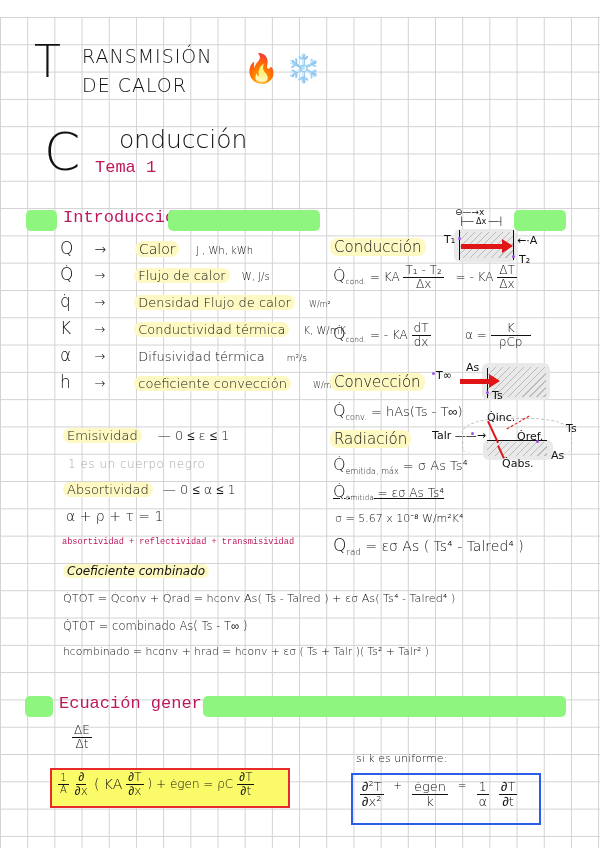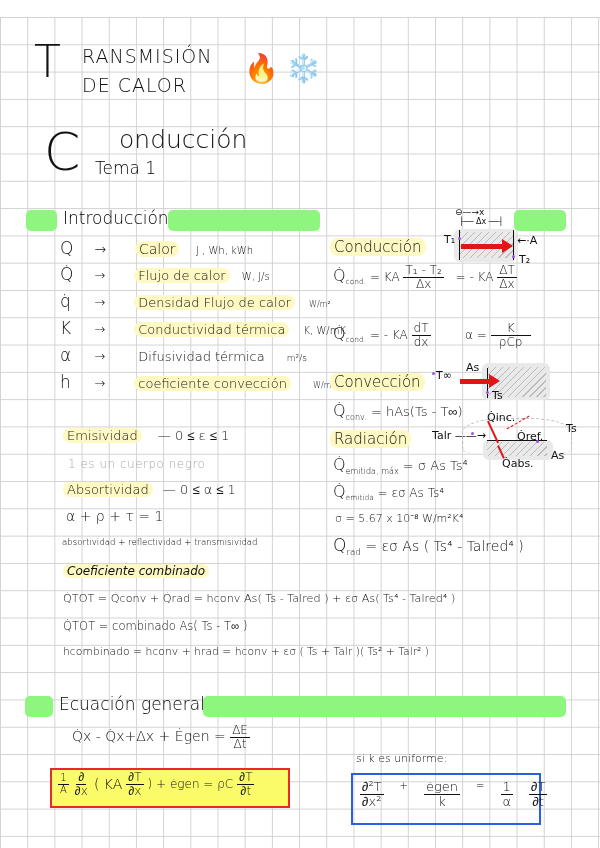--- a/index.html
+++ b/index.html
@@ -10,21 +10,21 @@
     background-image:
       linear-gradient(to right, #d2d2d2 1px, transparent 1px),
       linear-gradient(to bottom, #d2d2d2 1px, transparent 1px);
     background-size: 27.2px 27.3px;
     background-position: 0 0;
   }
   .abs { position: absolute; white-space: nowrap; }
   .hand { font-family: "DejaVu Sans", sans-serif; font-weight: 300; }
   .hl { background: #fef9c3; border-radius: 8px; padding: 0 4px; }
   .bar { position: absolute; background: #8ef57e; border-radius: 5px; height: 21px; }
-  .gray { color: #000000; }
+  .gray { color: #be185d; font-family: Liberation Mono, monospace; }
   .lgray { color: #a8a8a8; }
   .title-big { font-family: "DejaVu Sans", sans-serif; font-weight: 200; }
   .frac { display: inline-flex; flex-direction: column; align-items: center; vertical-align: middle; line-height: 1.05; }
   .frac .num { border-bottom: 1px solid #111; padding: 0 2px; }
   .frac .den { padding: 0 2px; }
   sub, sup { font-size: 0.62em; }
   .diagram-box { position: absolute; background: #e9e9e9; border-radius: 6px; }
   .hatch {
     position: absolute;
     background: repeating-linear-gradient(135deg, #bbb 0 1px, transparent 1px 5px);
@@ -185,21 +185,21 @@
   <div class="abs tiny" style="left:502px;top:457px;">Q̇abs.</div>
   <div class="dot" style="left:536px;top:440px;"></div>
   <div class="abs tiny" style="left:566px;top:422px;">Ts</div>
   <div class="abs tiny" style="left:551px;top:449px;">As</div>
 </div>
 
 <div class="abs hand" style="left:333px;top:455px;font-size:13px;">
   <span style="font-size:16px;">Q̇</span><sub>emitida, máx</sub>
   <span>= σ As Ts⁴</span>
 </div>
-<div class="abs hand" style="left:333px;top:482px;font-size:12px;">
+<div class="abs hand" style="left:333px;top:482px;font-size:12px;text-decoration:underline;">
   <span style="font-size:16px;">Q̇</span><sub>emitida</sub>
   <span>= εσ As Ts⁴</span>
 </div>
 <div class="abs hand" style="left:335px;top:510px;font-size:11px;">σ = 5.67 x 10⁻⁸ W/m²K⁴</div>
 <div class="abs hand" style="left:333px;top:535px;font-size:14px;">
   <span style="font-size:17px;">Q</span><sub>rad</sub>
   <span>= εσ As ( Ts⁴ - Talred⁴ )</span>
 </div>
 
 <div class="abs hand" style="left:63px;top:428px;font-size:13px;">
@@ -219,21 +219,20 @@
 </div>
 <div class="abs hand" style="left:63px;top:592px;font-size:11.2px;">Q̇TOT = Q̇conv + Q̇rad = hconv As( Ts - Talred ) + εσ As( Ts⁴ - Talred⁴ )</div>
 <div class="abs hand" style="left:63px;top:619px;font-size:11.5px;">Q̇TOT = combinado As( Ts - T∞ )</div>
 <div class="abs hand" style="left:63px;top:645px;font-size:10.8px;">hcombinado = hconv + hrad = hconv + εσ ( Ts + Talr )( Ts² + Talr² )</div>
 
 <div class="bar" style="left:25px;top:696px;width:28px;"></div>
 <div class="abs hand gray" style="left:59px;top:694px;font-size:17px;">Ecuación general</div>
 <div class="bar" style="left:203px;top:696px;width:363px;"></div>
 
 <div class="abs hand" style="left:72px;top:724px;font-size:14px;">
-  <span>Q̇x - Q̇x+Δx + Ėgen =</span>
   <span class="frac" style="font-size:12px;">
       <span class="num">ΔE</span>
       <span class="den">Δt</span>
     </span>
 </div>
 
 <div class="yellow-box" style="left:50px;top:768px;width:240px;height:40px;"></div>
 <div class="abs hand" style="left:58px;top:771px;font-size:12px;display:flex;align-items:center;gap:4px;">
   <span class="frac" style="font-size:10px;">
       <span class="num">1</span>
@@ -250,21 +249,21 @@
     </span>
   <span style="font-size:12px;">) + ėgen = ρC</span>
   <span class="frac">
       <span class="num">∂T</span>
       <span class="den">∂t</span>
     </span>
 </div>
 
 <div class="abs hand" style="left:356px;top:752px;font-size:11px;">si k es uniforme:</div>
 <div class="blue-box" style="left:351px;top:773px;width:190px;height:52px;"></div>
-<div class="abs hand" style="left:360px;top:780px;font-size:13px;display:flex;align-items:flex-start;gap:16px;">
+<div class="abs hand" style="left:360px;top:780px;font-size:13px;display:flex;align-items:flex-start;gap:10px;">
   <span class="frac">
       <span class="num">∂²T</span>
       <span class="den">∂x²</span>
     </span>
   <span style="font-size:10px;">+</span>
   <span class="frac">
       <span class="num">ėgen</span>
       <span class="den">k</span>
     </span>
   <span style="font-size:10px;">=</span>

